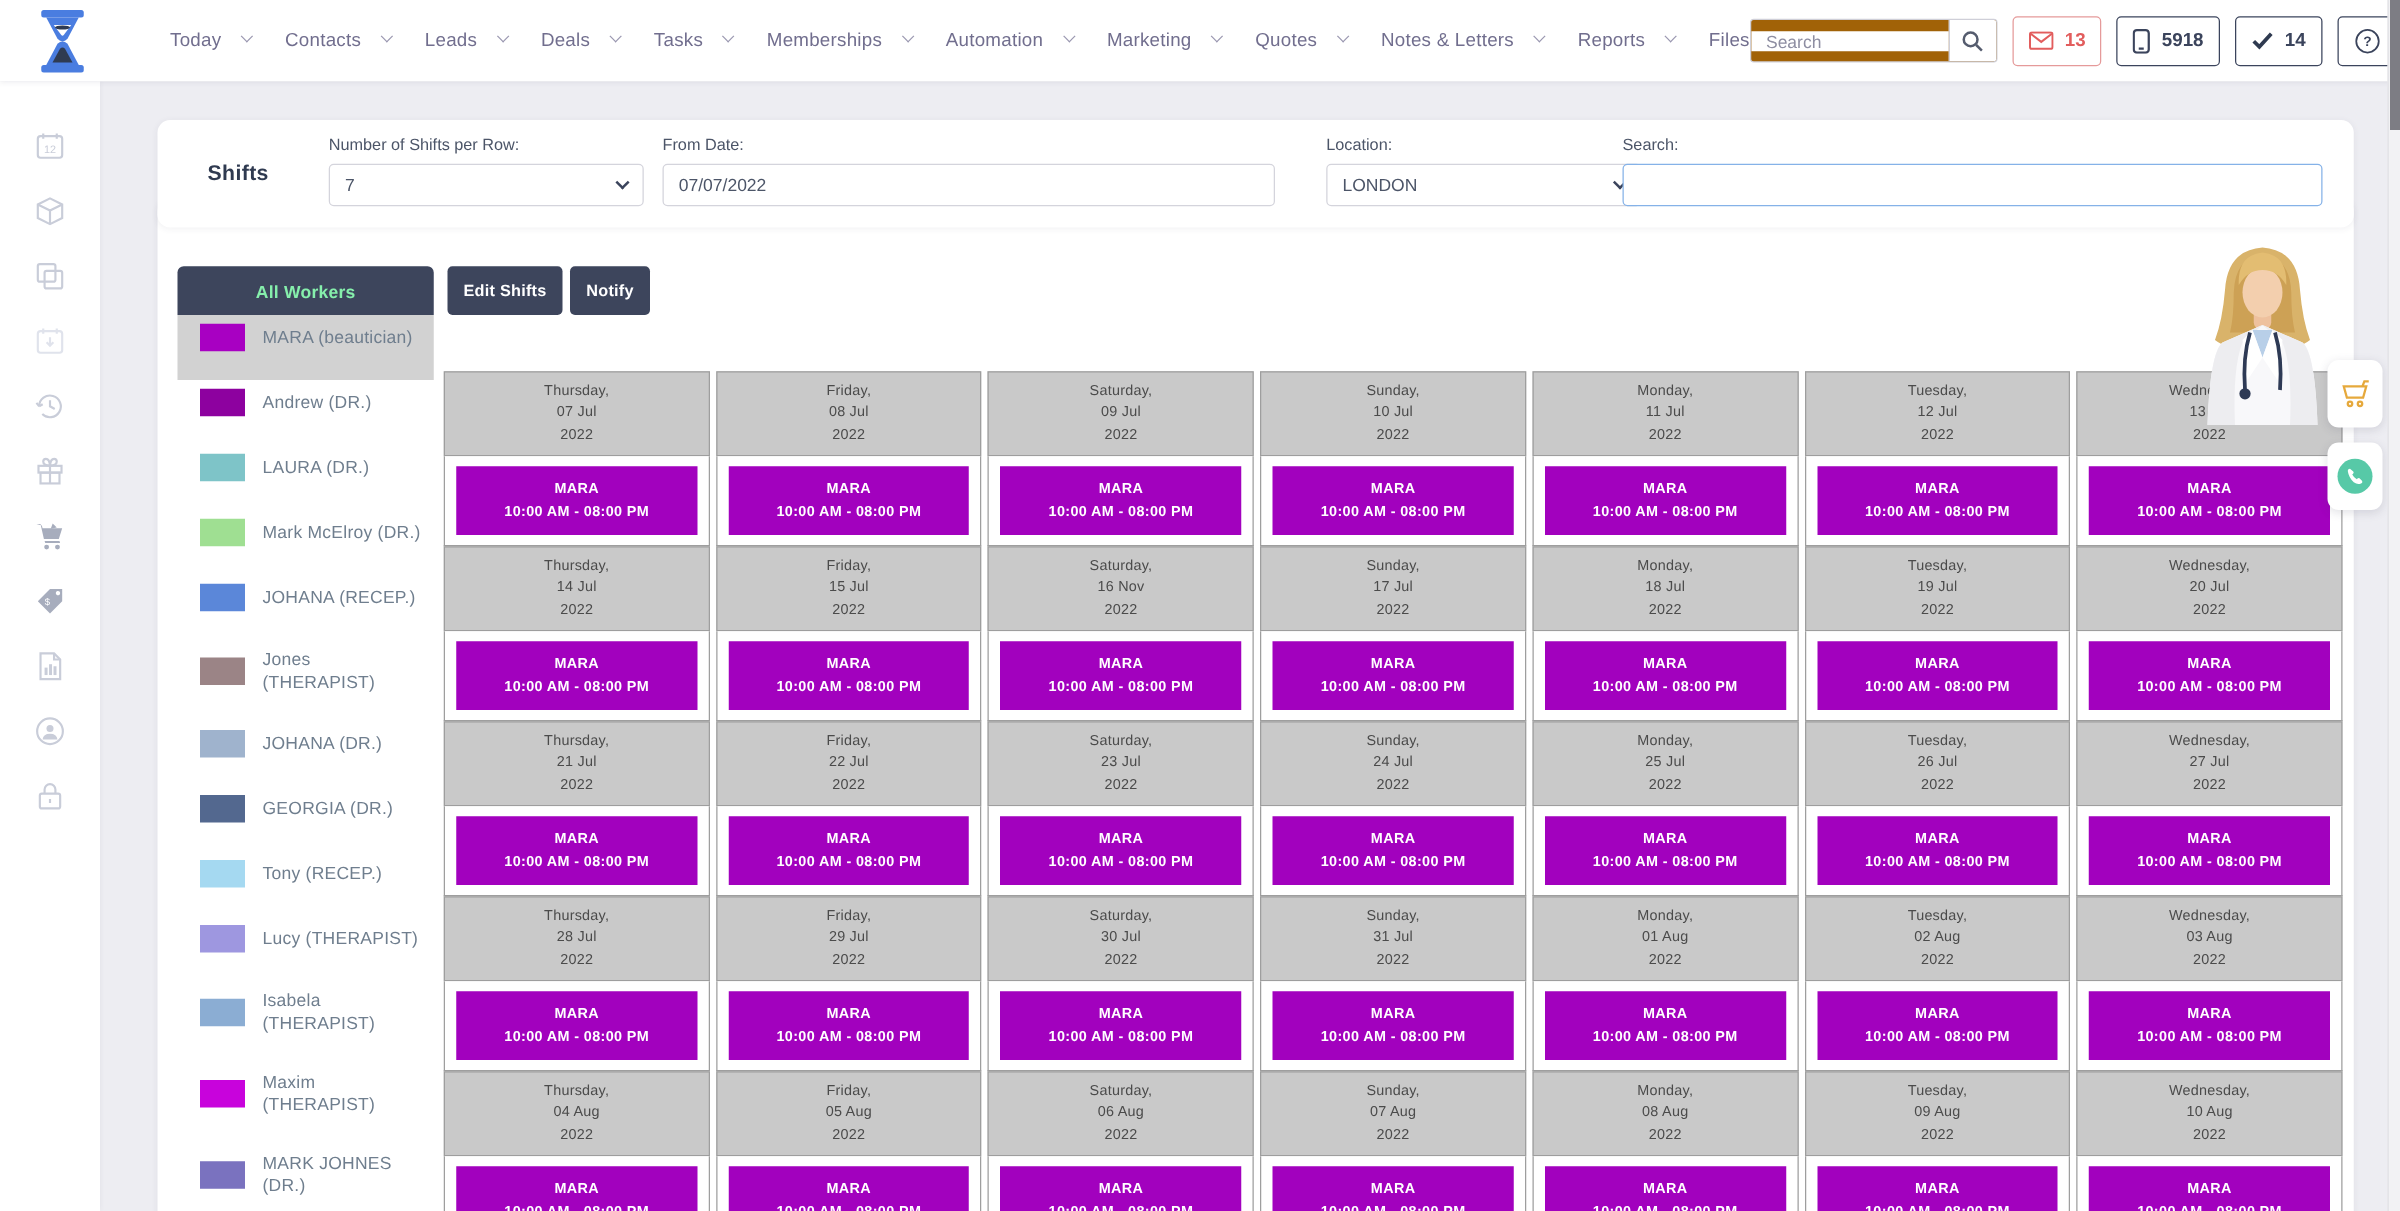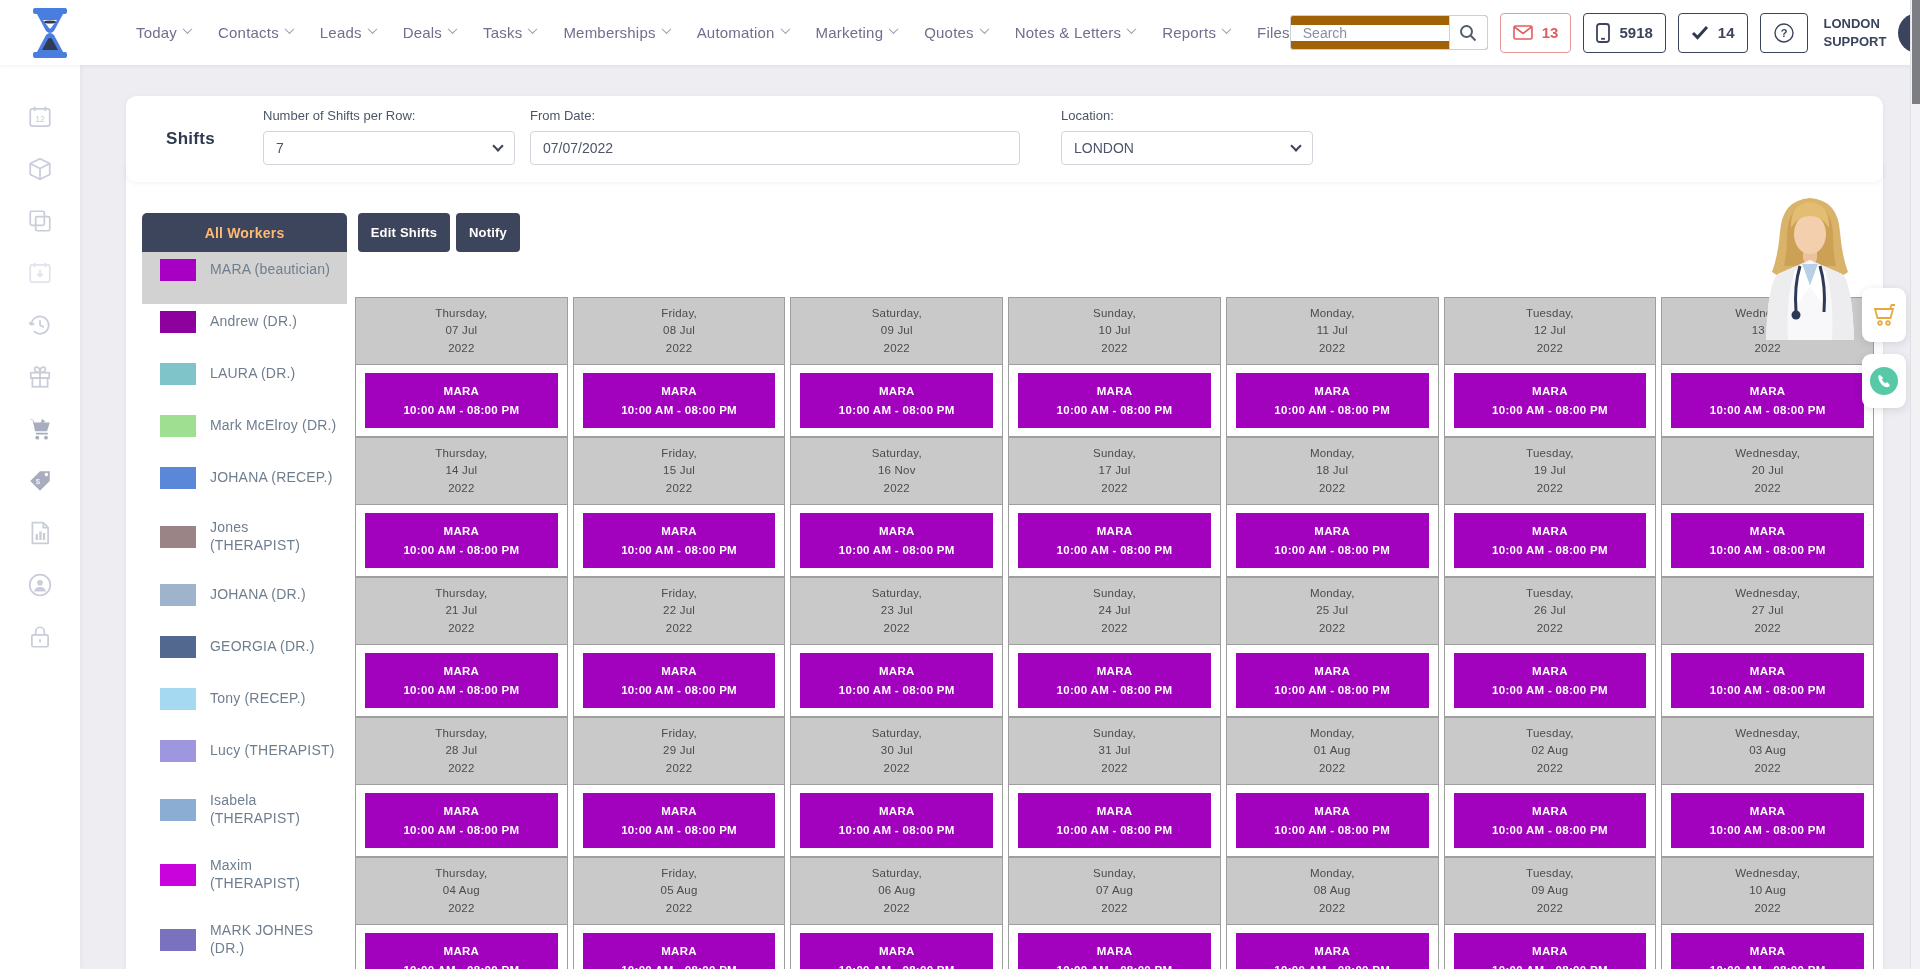--- a/index.html
+++ b/index.html
@@ -11,21 +11,21 @@
     color:#3b445c;
   }
   
   .navbar {
     position:absolute; top:0; left:0; width:1920px; height:65px;
     background:#ffffff; display:flex; align-items:center;
     box-shadow:0 1px 4px rgba(60,60,90,.08); z-index:30; padding:0 18px 0 30px;
   }
   .logo { width:40px; height:52px; flex:0 0 auto; }
   .nav-menu { display:flex; align-items:center; gap:27px; margin-left:66px; }
-  .nav-item { display:flex; align-items:center; gap:7px; cursor:pointer;
+  .nav-item { display:flex; align-items:center; gap:17px; cursor:pointer;
     font-size:15px; color:#716e8e; letter-spacing:.2px; white-space:nowrap; }
   .chev { width:7px; height:7px; border-right:1.6px solid #9a97b0; border-bottom:1.6px solid #9a97b0;
     transform:rotate(45deg) translate(-1px,-1px); margin-top:-4px; }
   .nav-right { margin-left:auto; display:flex; align-items:center; gap:12px; }
   .searchbox { width:198px; height:35px; border:1px solid #cfcfd8; border-radius:3px;
     display:flex; align-items:center; overflow:hidden; background:#a16207; }
   .searchbox input { flex:1; border:none; outline:none; padding:0 12px; font-size:14px;
     color:#555; font-family:"Liberation Sans",sans-serif; min-width:0;}
   .searchbox input::placeholder { color:#8e8ea2; }
   .search-btn { width:38px; height:100%; border-left:1px solid #cfcfd8; display:flex;
@@ -64,21 +64,21 @@
     border-right:2px solid #3b445c; border-bottom:2px solid #3b445c;
     transform:rotate(45deg); margin-top:-4px; }
   .g1 { left:137px; top:12px; width:252px; }
   .g2 { left:404px; top:12px; width:490px; }
   .g3 { left:908px; top:12px; width:252px;margin-left:27px; }
   .g4 { left:1172px; top:12px; width:560px; }
   
   .main-card { position:absolute; left:126px; top:159px; width:1757px; height:830px;
     background:#fff; border-radius:10px; box-shadow:0 1px 5px rgba(60,60,90,.07); z-index:4; }
   .all-workers { position:absolute; left:16px; top:54px; width:205px; height:39px;
-    background:#3d455c; color:#fdba74; font-size:14px; font-weight:bold; display:flex;
+    background:#3d455c; color:#86efac; font-size:14px; font-weight:bold; display:flex;
     align-items:center; justify-content:center; border-radius:5px 5px 0 0;
     cursor:pointer; letter-spacing:.2px; }
   .btn { position:absolute; top:54px; height:39px; background:#3d455c; color:#fff;
     font-size:13px; font-weight:bold; display:flex; align-items:center; justify-content:center;
     border-radius:4px; cursor:pointer; letter-spacing:.2px; }
   .btn-edit { left:232px; width:92px; }
   .btn-notify { left:330px; width:64px; }
   .worker-list { position:absolute; left:16px; top:93px; width:205px; }
   .worker-row { display:flex; align-items:center; padding:7px 0 23px 18px; cursor:pointer; }
   .worker-row.selected { background:#d2d2d2; }
@@ -331,20 +331,26 @@
   </div>
 
   <div class="fgroup g3">
     <label>Location:</label>
     <div class="fcontrol">
       <span>LONDON</span>
       <span class="selchev"></span>
     </div>
   </div>
 
+  <div class="fgroup g4">
+    <label>Search:</label>
+    <div class="fcontrol focused">
+      <span></span>
+    </div>
+  </div>
 </div>
 
 <div class="main-card">
   <div class="all-workers">All Workers</div>
   <div class="btn btn-edit">Edit Shifts</div>
   <div class="btn btn-notify">Notify</div>
 
   <div class="worker-list" id="worker-list">
       <div class="worker-row selected">
         <span class="swatch" style="background: rgb(168, 0, 194);"></span>

